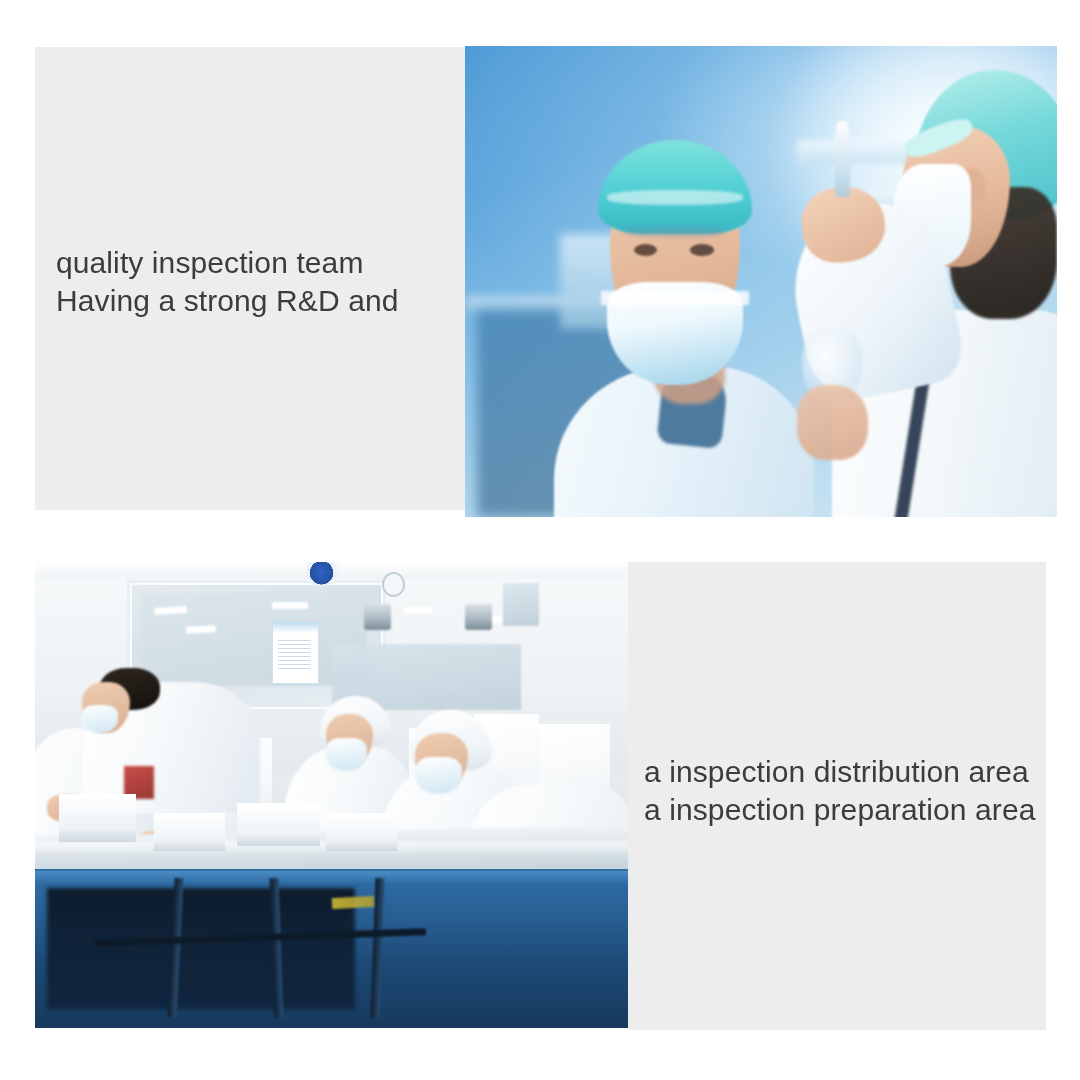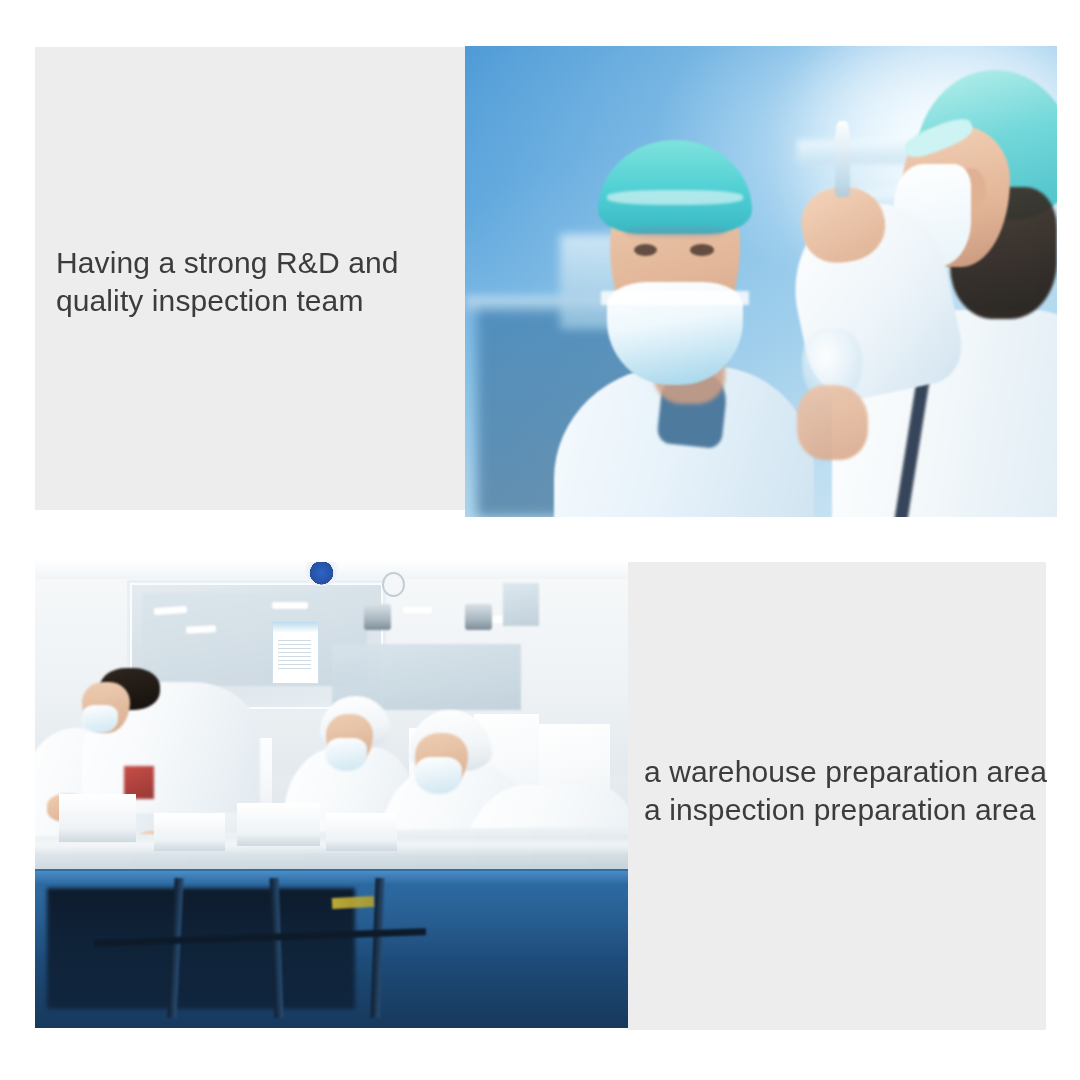--- a/index.html
+++ b/index.html
@@ -473,22 +473,22 @@
     background: linear-gradient(160deg, #7fd9e4, #4cbfd0);
     filter: blur(.9px);
   }
 </style>
 </head>
 <body>
 
 <div class="panel gray-panel" style="left:35px; top:47px; width:432px; height:463px;"></div>
 
 <div class="caption" style="left:56px; top:244px; width:400px;">
+  <span class="line">quality inspection team</span>
   <span class="line">Having a strong R&amp;D and</span>
-  <span class="line">quality inspection team</span>
 </div>
 
 <div class="photo" style="left:465px; top:46px; width:592px; height:471px;">
   <div class="scene">
     <div class="ly lab-bg"></div>
     <div class="ly lab-glow"></div>
     <div class="ly lab-shelf"></div>
     <div class="ly lab-shelf b"></div>
     <div class="ly lab-rack"></div>
     <div class="ly lab-redblur"></div>
@@ -520,21 +520,21 @@
     <div class="ly wB-hand"></div>
     <div class="ly wB-vial"></div>
     <div class="ly wB-flask"></div>
     <div class="ly wB-fingers"></div>
   </div>
 </div>
 
 <div class="panel gray-panel" style="left:628px; top:562px; width:418px; height:468px;"></div>
 
 <div class="caption" style="left:644px; top:753px; width:400px;">
-  <span class="line">a warehouse preparation area</span>
+  <span class="line">a inspection distribution area</span>
   <span class="line">a inspection preparation area</span>
 </div>
 
 <div class="photo" style="left:35px; top:560px; width:593px; height:468px;">
   <div class="scene">
     <div class="ly wh-bg"></div>
     <div class="ly wh-wall"></div>
     <div class="ly wh-ceil"></div>
     <div class="ly wh-window"></div>
     <div class="ly wh-window-in"></div>

